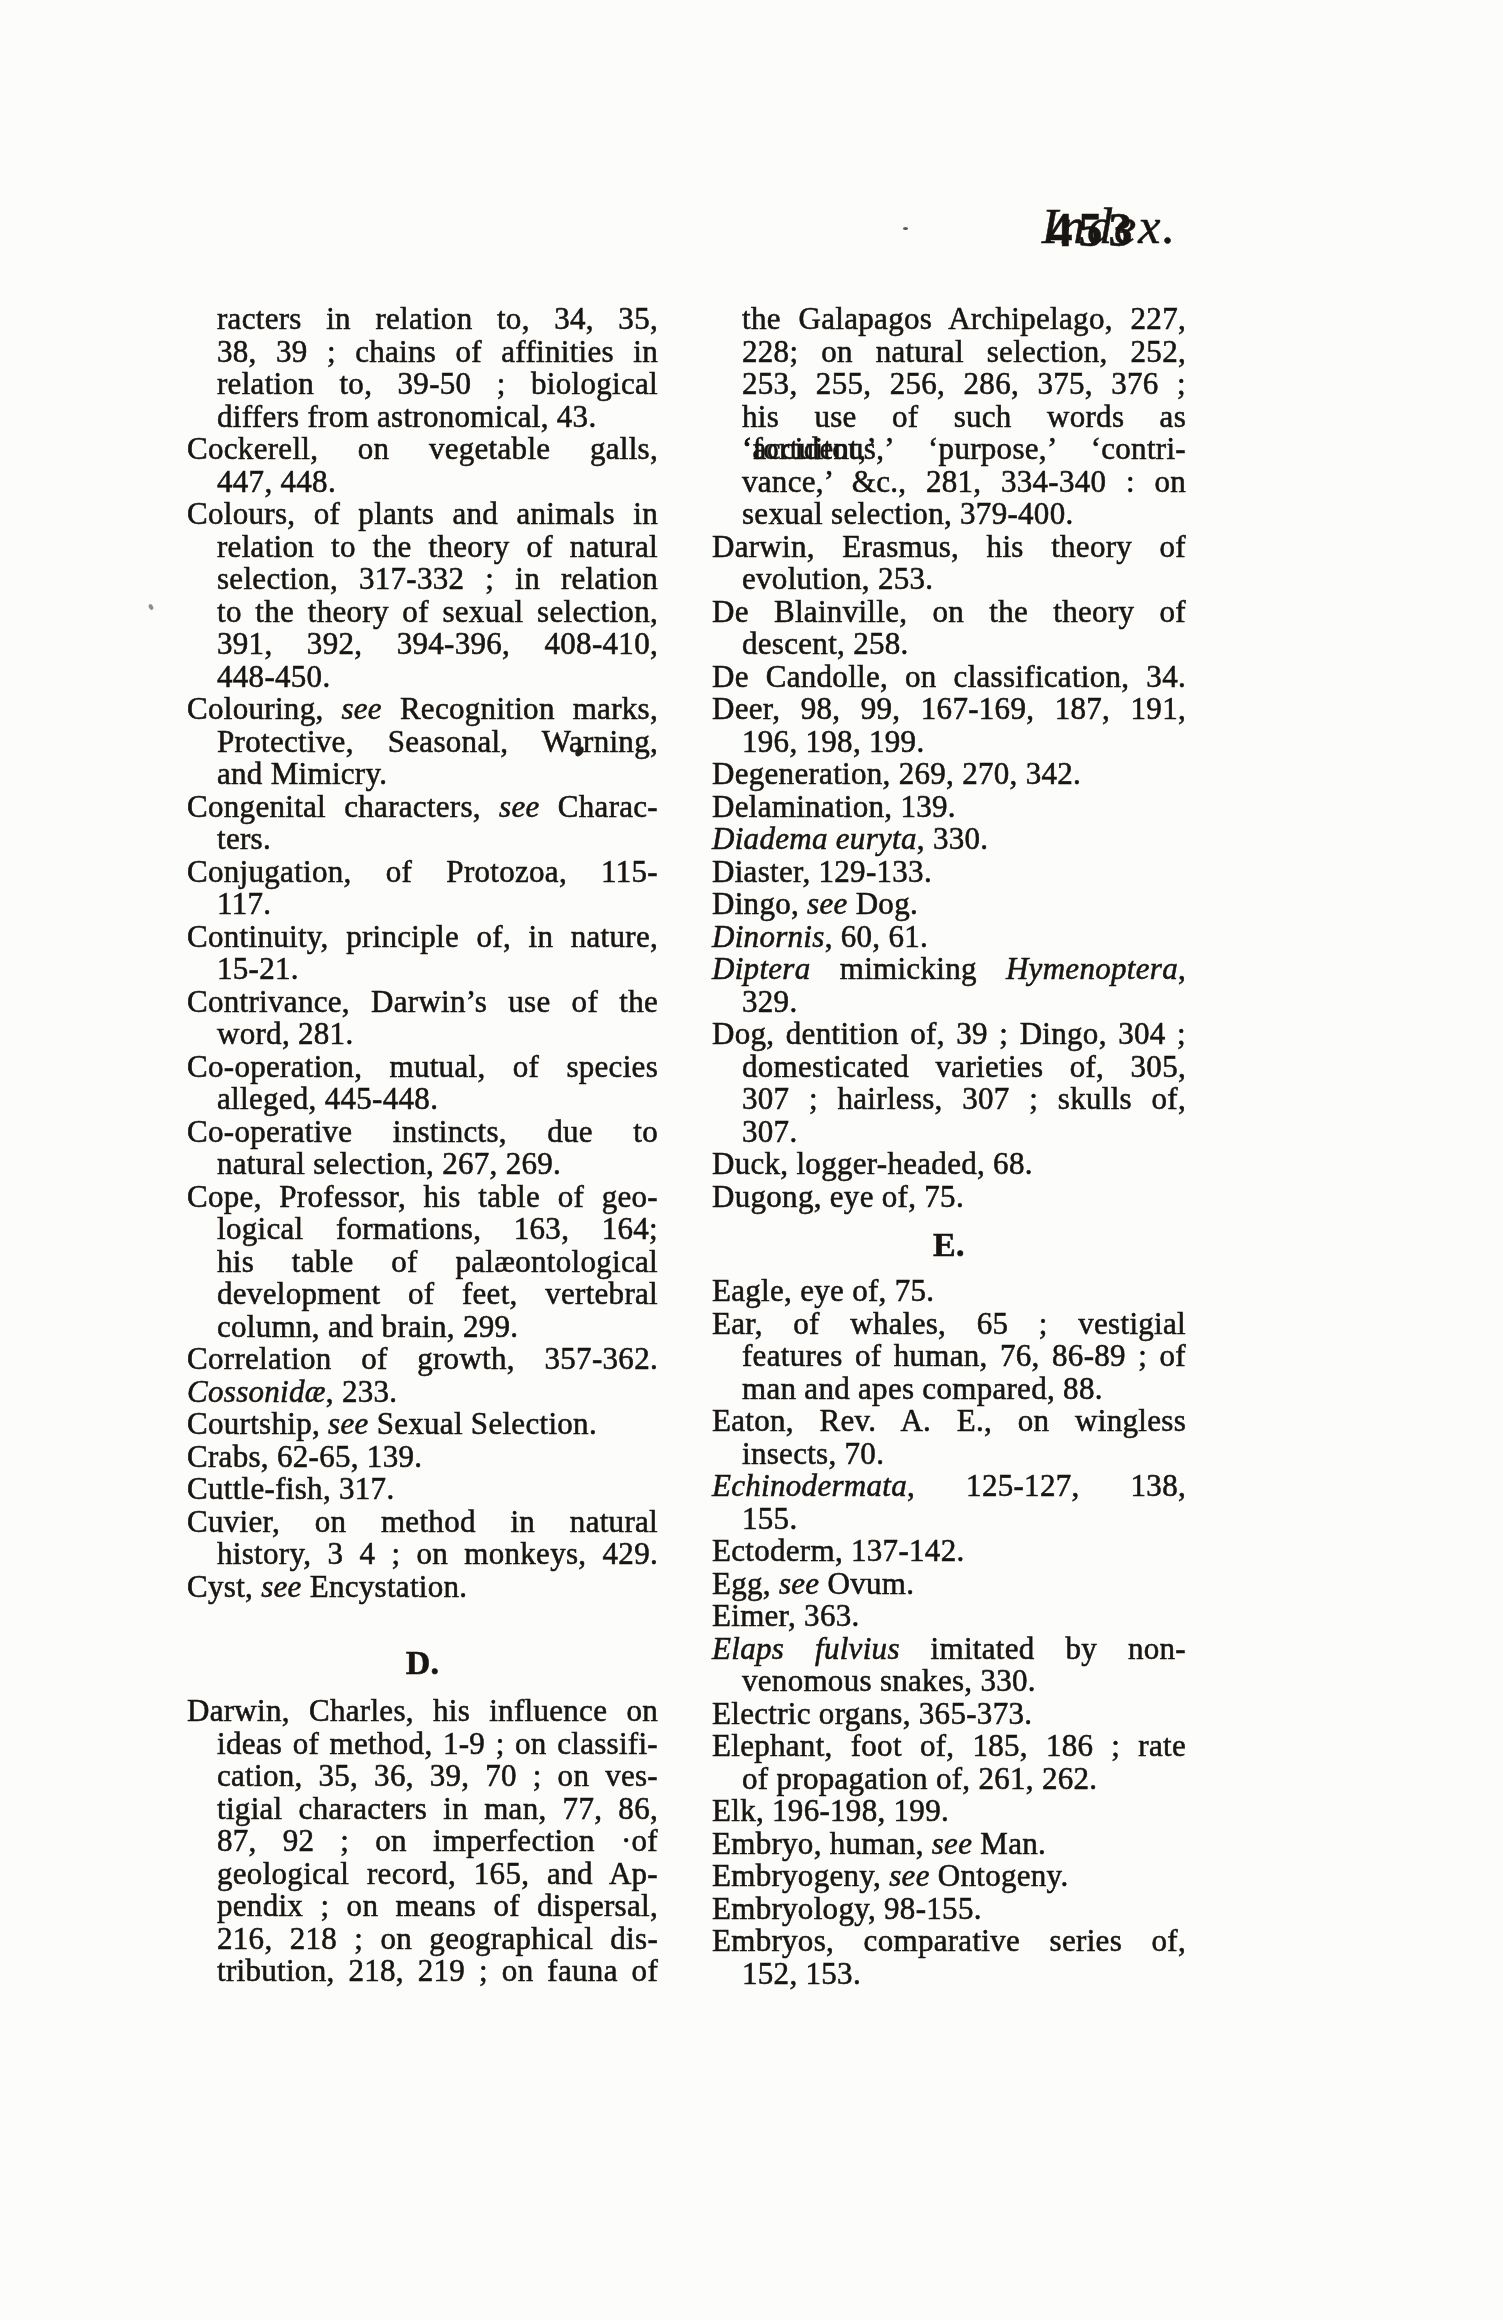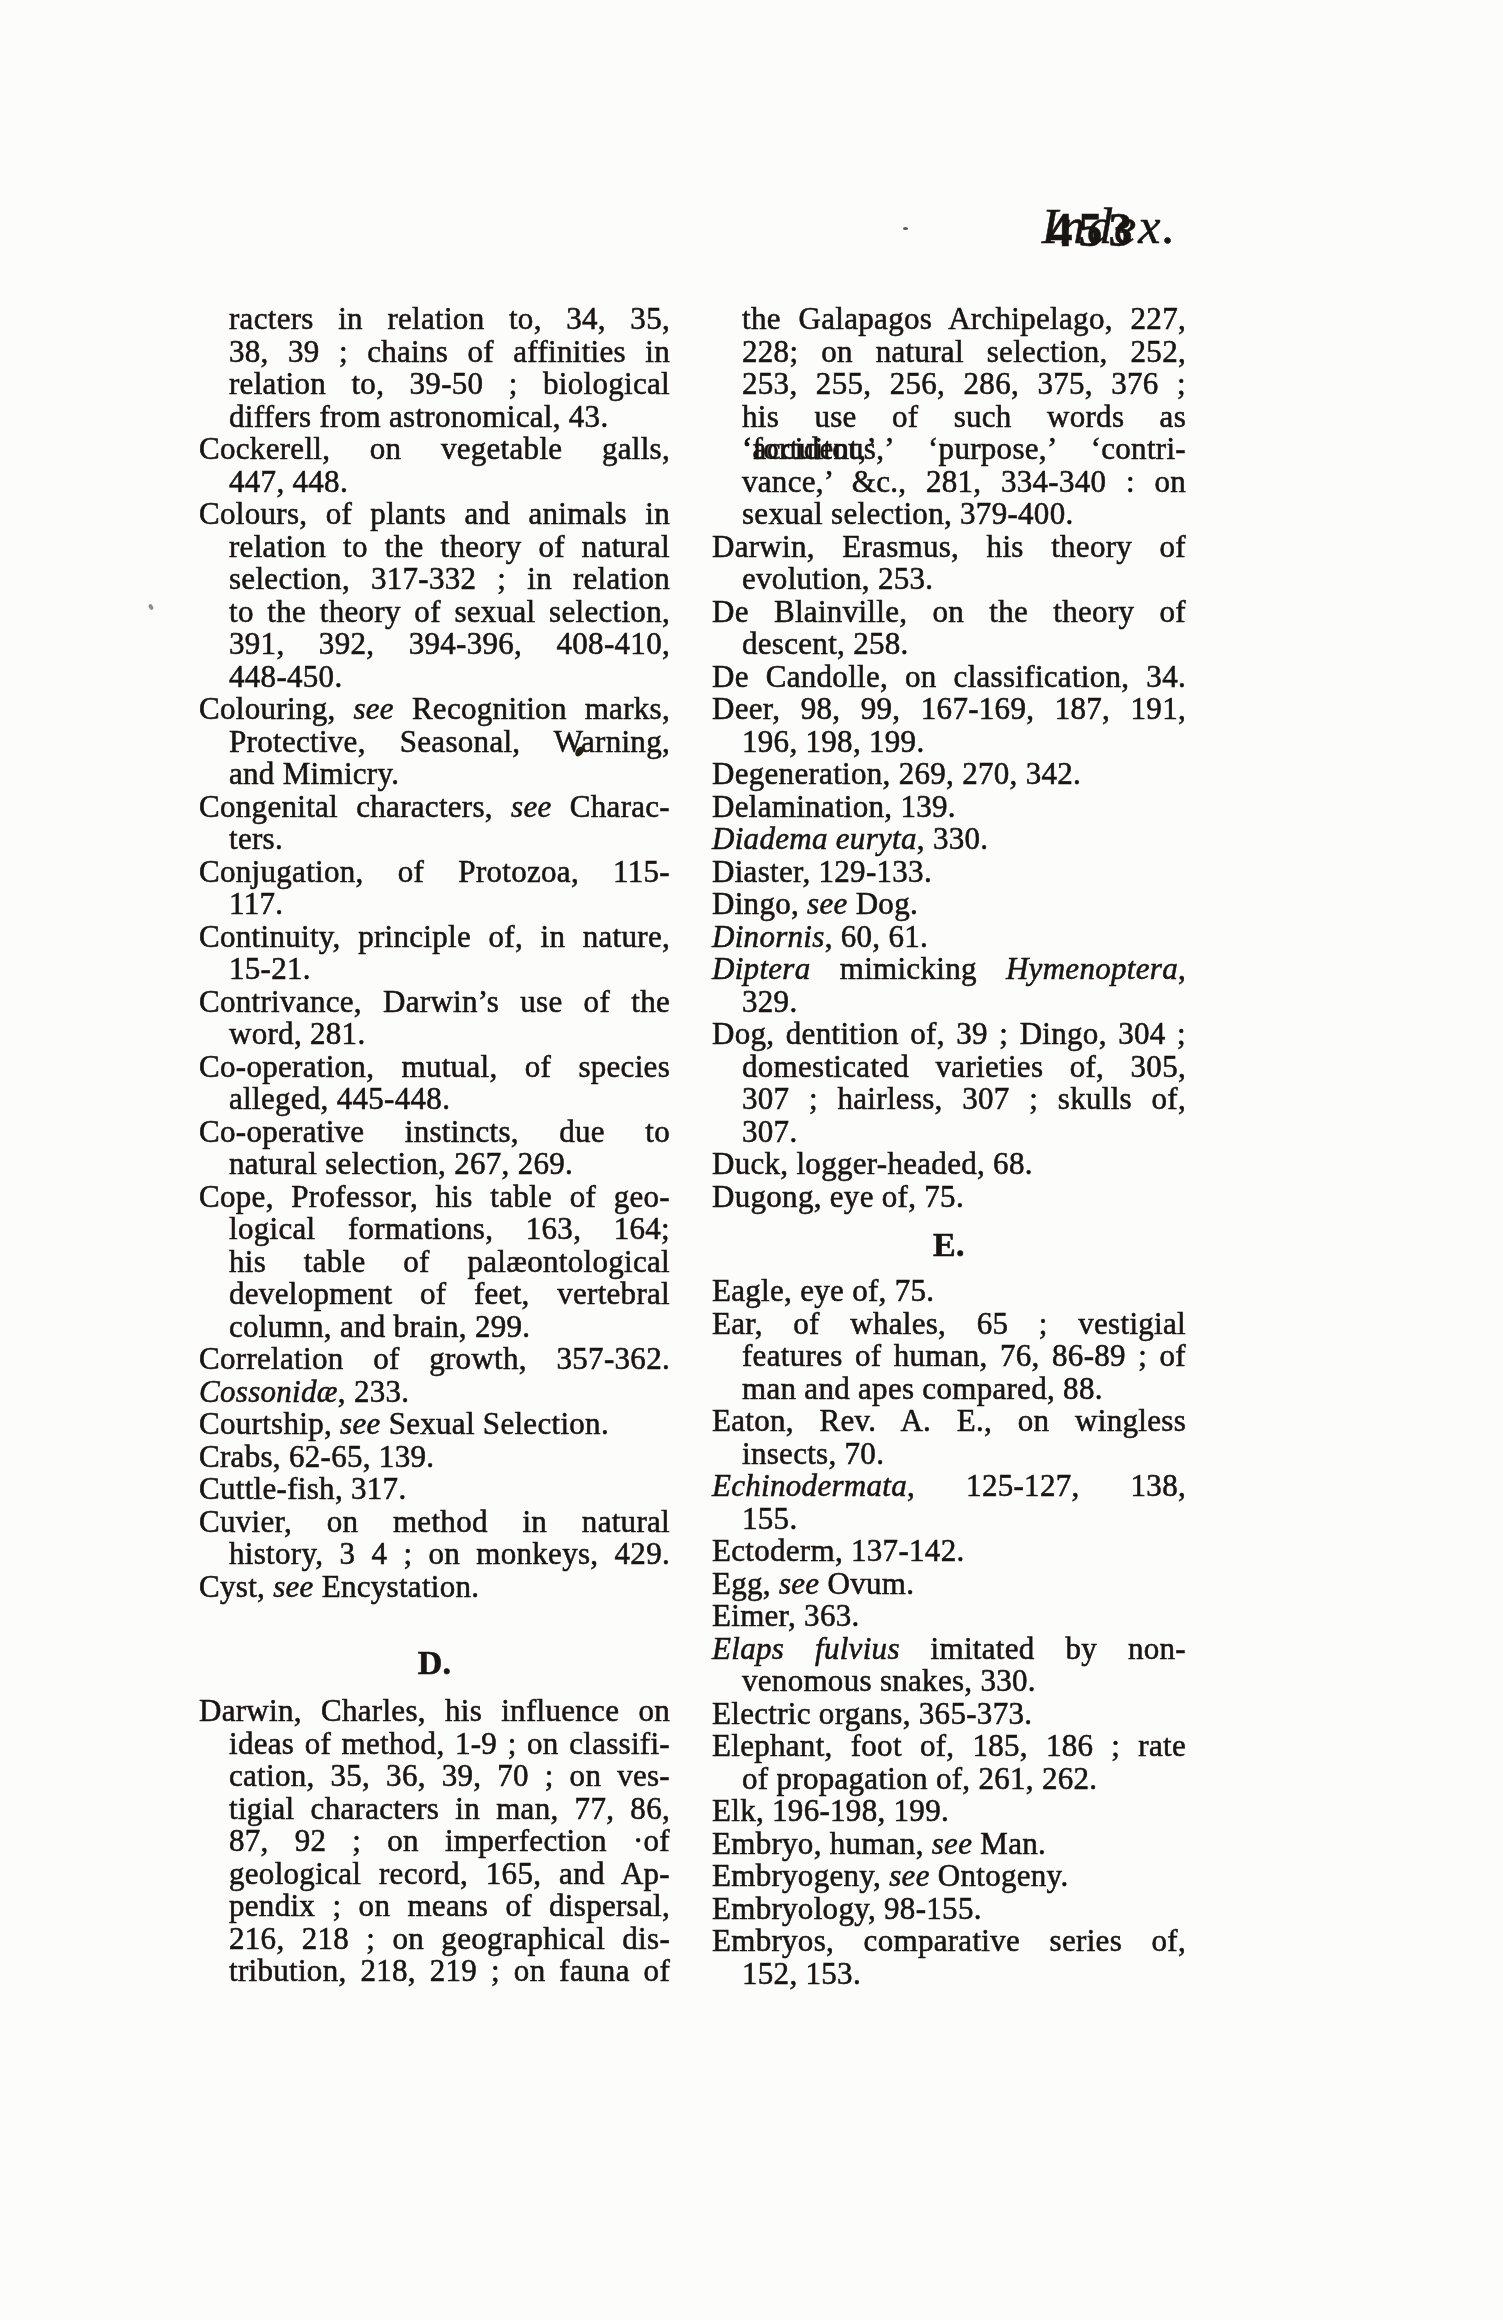--- a/index.html
+++ b/index.html
@@ -10,21 +10,21 @@
   }
   .header-title{
     position:absolute;left:180px;top:196px;width:997px;height:60px;line-height:60px;
     text-align:right;font-style:italic;font-size:50px;letter-spacing:2px;
   }
   .page-number{
     position:absolute;left:1000px;top:202px;width:187px;height:56px;line-height:56px;
     text-align:center;font-size:48px;font-weight:bold;letter-spacing:6px;
   }
   .col{position:absolute;top:303px;font-size:31px;line-height:32.5px;letter-spacing:0.3px;}
-  .col-left{left:187px;width:471px;margin-left:12px;}
+  .col-left{left:187px;width:471px;}
   .col-right{left:712px;width:474px;}
   .line{height:32.5px;}
   .cont{padding-left:30px;}
   .just{text-align:justify;text-align-last:justify;}
   .heading{text-align:center;font-weight:bold;font-size:34px;height:40px;line-height:40px;}
   .col-left .heading{margin-top:40px;margin-bottom:12px;}
   .col-right .heading{margin-top:12px;margin-bottom:10px;}
   .speck{position:absolute;background:#241f19;border-radius:50%;}
   .speck-1{left:576px;top:746px;width:7px;height:11px;transform:rotate(35deg);}
   .speck-2{left:903px;top:227px;width:5px;height:3px;opacity:.75;}

